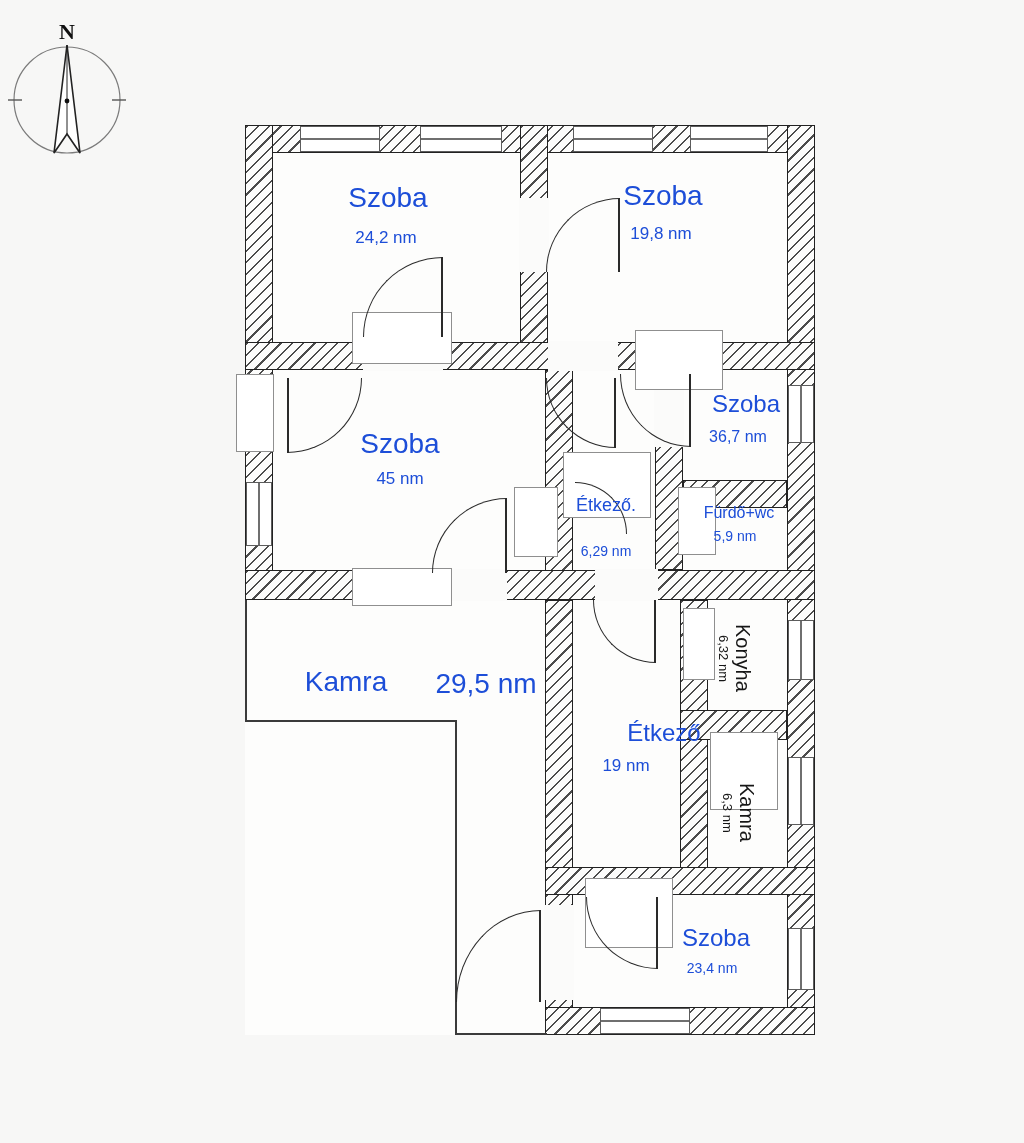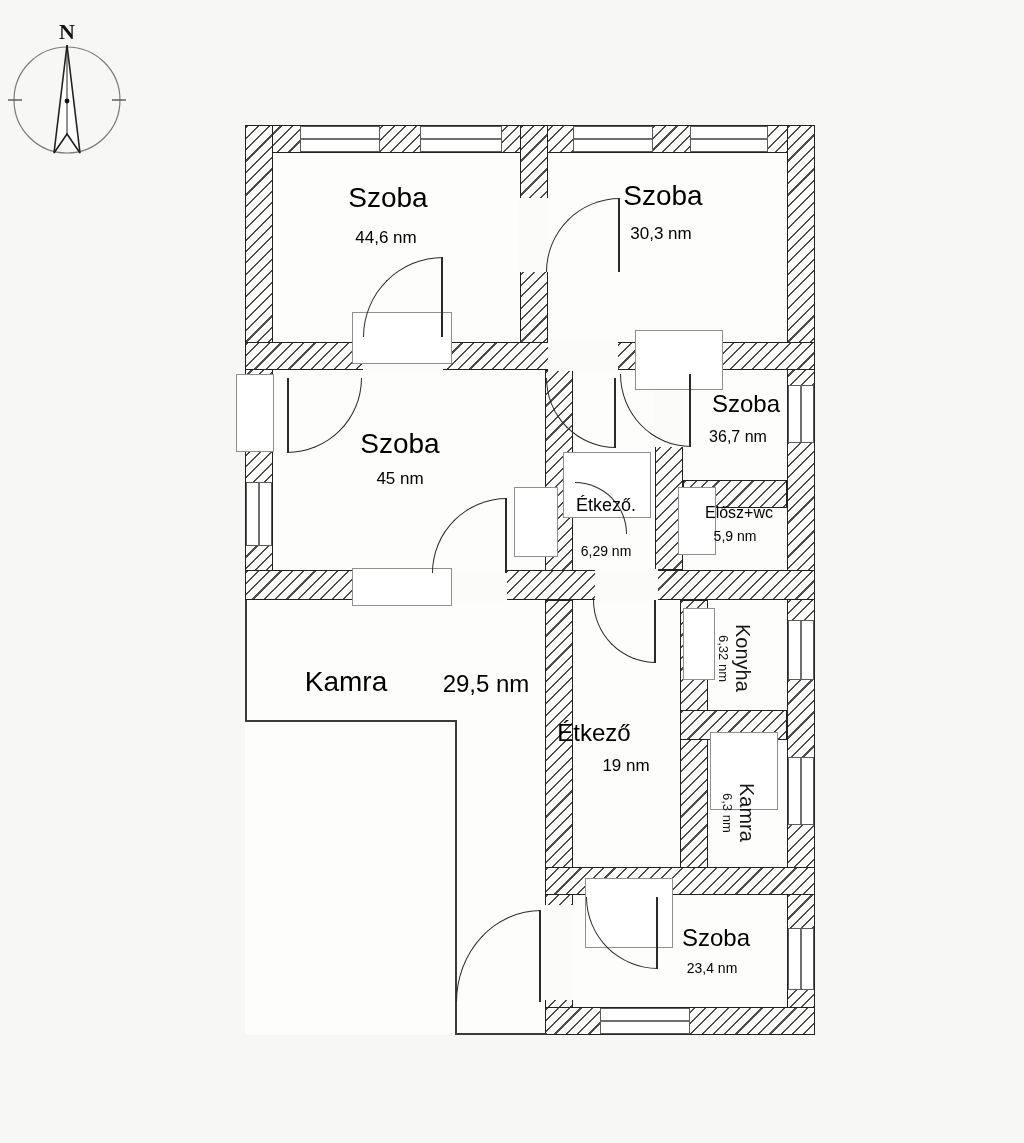--- a/index.html
+++ b/index.html
@@ -13,26 +13,26 @@
   .window.h{background:linear-gradient(to bottom,#fff 45%,#6f6f6f 45%,#6f6f6f 55%,#fff 55%);}
   .window.v{background:linear-gradient(to right,#fff 45%,#6f6f6f 45%,#6f6f6f 55%,#fff 55%);}
   .frame{position:absolute;box-sizing:border-box;background:#fff;border:1px solid #8f8f8f;}
   .arc{position:absolute;box-sizing:border-box;}
   .arc.tl{border-top:1.6px solid #2a2a2a;border-left:1.6px solid #2a2a2a;border-top-left-radius:100% 100%;}
   .arc.tr{border-top:1.6px solid #2a2a2a;border-right:1.6px solid #2a2a2a;border-top-right-radius:100% 100%;}
   .arc.bl{border-bottom:1.6px solid #2a2a2a;border-left:1.6px solid #2a2a2a;border-bottom-left-radius:100% 100%;}
   .arc.br{border-bottom:1.6px solid #2a2a2a;border-right:1.6px solid #2a2a2a;border-bottom-right-radius:100% 100%;}
   .leaf{position:absolute;background:#2a2a2a;}
   .tline{position:absolute;background:#3b3b3b;}
-  .lbl{position:absolute;transform:translate(-50%,-50%);color:#000000;white-space:nowrap;}
+  .lbl{position:absolute;transform:translate(-50%,-50%);color:#1d4ed8;white-space:nowrap;}
   .name-xl{font-size:28px;}
   .name-lg{font-size:24px;}
   .name-md{font-size:18px;}
   .name-sm{font-size:16px;}
-  .area-lg{font-size:24px;}
+  .area-lg{font-size:28px;}
   .area-md{font-size:17px;}
   .area-sm{font-size:14px;}
   .vlbl{position:absolute;writing-mode:vertical-rl;text-orientation:mixed;color:#161616;text-align:center;}
   .vlbl span{display:block;white-space:nowrap;}
   .vname{font-size:20px;}
   .varea{font-size:13px;}
   svg text{font-family:"Liberation Serif",serif;}
 </style>
 </head>
 <body>
@@ -115,41 +115,41 @@
   <div class="arc bl" style="left:593px;top:600px;width:63px;height:63px"></div>
   <div class="leaf" style="left:654px;top:600px;width:2px;height:63px"></div>
 
   <div class="arc bl" style="left:586px;top:897px;width:72px;height:72px"></div>
   <div class="leaf" style="left:656px;top:897px;width:2px;height:72px"></div>
 
   <div class="arc tl" style="left:456px;top:910px;width:85px;height:92px"></div>
   <div class="leaf" style="left:539px;top:910px;width:2px;height:92px"></div>
 
   <div class="lbl name-xl" style="left:388px;top:198px">Szoba</div>
-  <div class="lbl area-md" style="left:386px;top:238px">44,6 nm</div>
+  <div class="lbl area-md" style="left:386px;top:238px">24,2 nm</div>
 
   <div class="lbl name-xl" style="left:663px;top:196px">Szoba</div>
-  <div class="lbl area-md" style="left:661px;top:234px">30,3 nm</div>
+  <div class="lbl area-md" style="left:661px;top:234px">19,8 nm</div>
 
   <div class="lbl name-xl" style="left:400px;top:444px">Szoba</div>
   <div class="lbl area-md" style="left:400px;top:479px">45 nm</div>
 
   <div class="lbl name-lg" style="left:746px;top:404px">Szoba</div>
   <div class="lbl name-sm" style="left:738px;top:437px">36,7 nm</div>
 
   <div class="lbl name-md" style="left:606px;top:505px">Étkező.</div>
   <div class="lbl area-sm" style="left:606px;top:551px">6,29 nm</div>
 
-  <div class="lbl name-sm" style="left:739px;top:513px">Elősz+wc</div>
+  <div class="lbl name-sm" style="left:739px;top:513px">Fürdő+wc</div>
   <div class="lbl area-sm" style="left:735px;top:536px">5,9 nm</div>
 
   <div class="lbl name-xl" style="left:346px;top:682px">Kamra</div>
   <div class="lbl area-lg" style="left:486px;top:684px">29,5 nm</div>
 
-  <div class="lbl name-lg" style="left:594px;top:733px">Étkező</div>
+  <div class="lbl name-lg" style="left:664px;top:733px">Étkező</div>
   <div class="lbl area-md" style="left:626px;top:766px">19 nm</div>
 
   <div class="vlbl" style="left:716px;top:608px;height:100px">
     <span class="vname">Konyha</span>
     <span class="varea">6,32 nm</span>
   </div>
 
   <div class="vlbl" style="left:720px;top:760px;height:105px">
     <span class="vname">Kamra</span>
     <span class="varea">6,3 nm</span>

